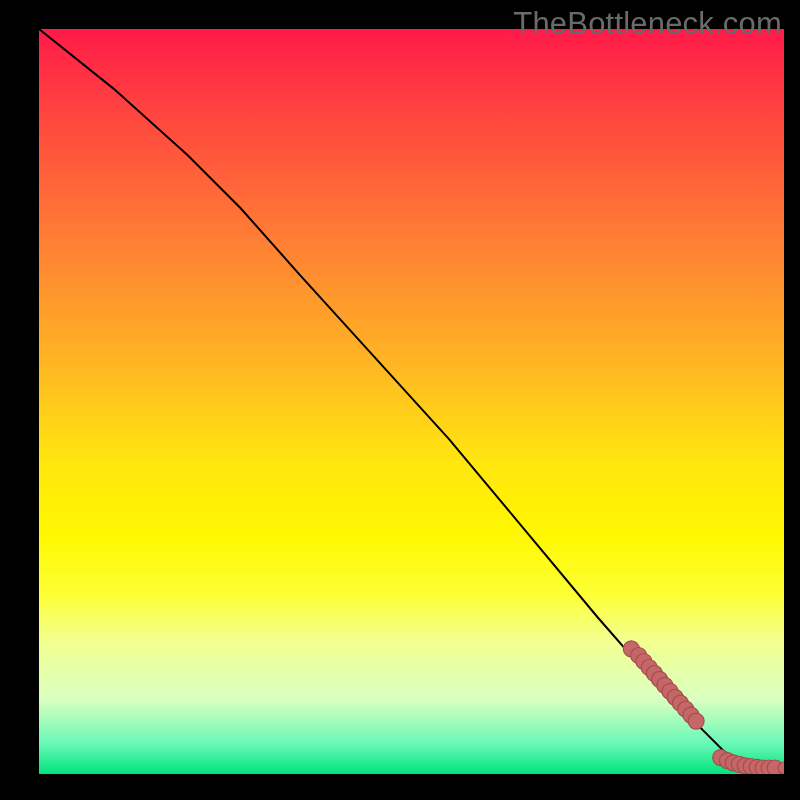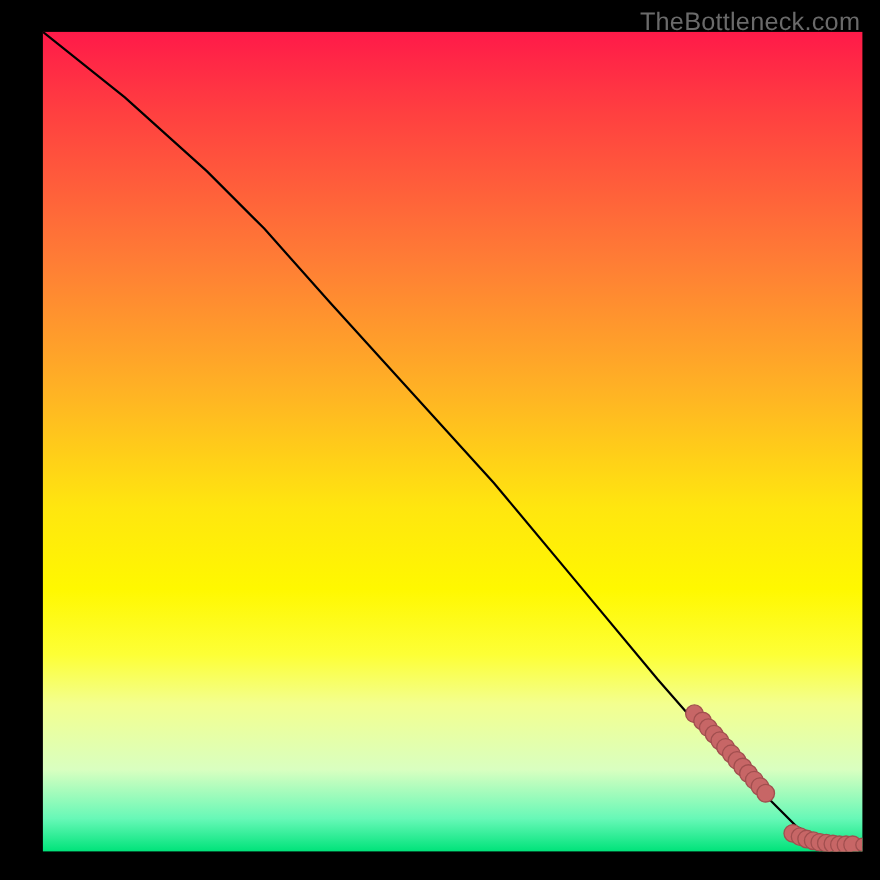--- a/index.html
+++ b/index.html
@@ -36,21 +36,21 @@
       #d9ffc0 90%,
       #67f8b7 96%,
       #00e37a 100%
     );
   }
   .watermark {
     position: absolute;
     top: 6px;
     right: 18px;
     color: #6a6a6a;
-    font-size: 23px;
+    font-size: 31px;
     font-weight: 500;
     letter-spacing: 0.2px;
     margin-left: 28px;
   }
   svg.overlay {
     position: absolute;
     left: 0;
     top: 0;
     width: 745px;
     height: 745px;

